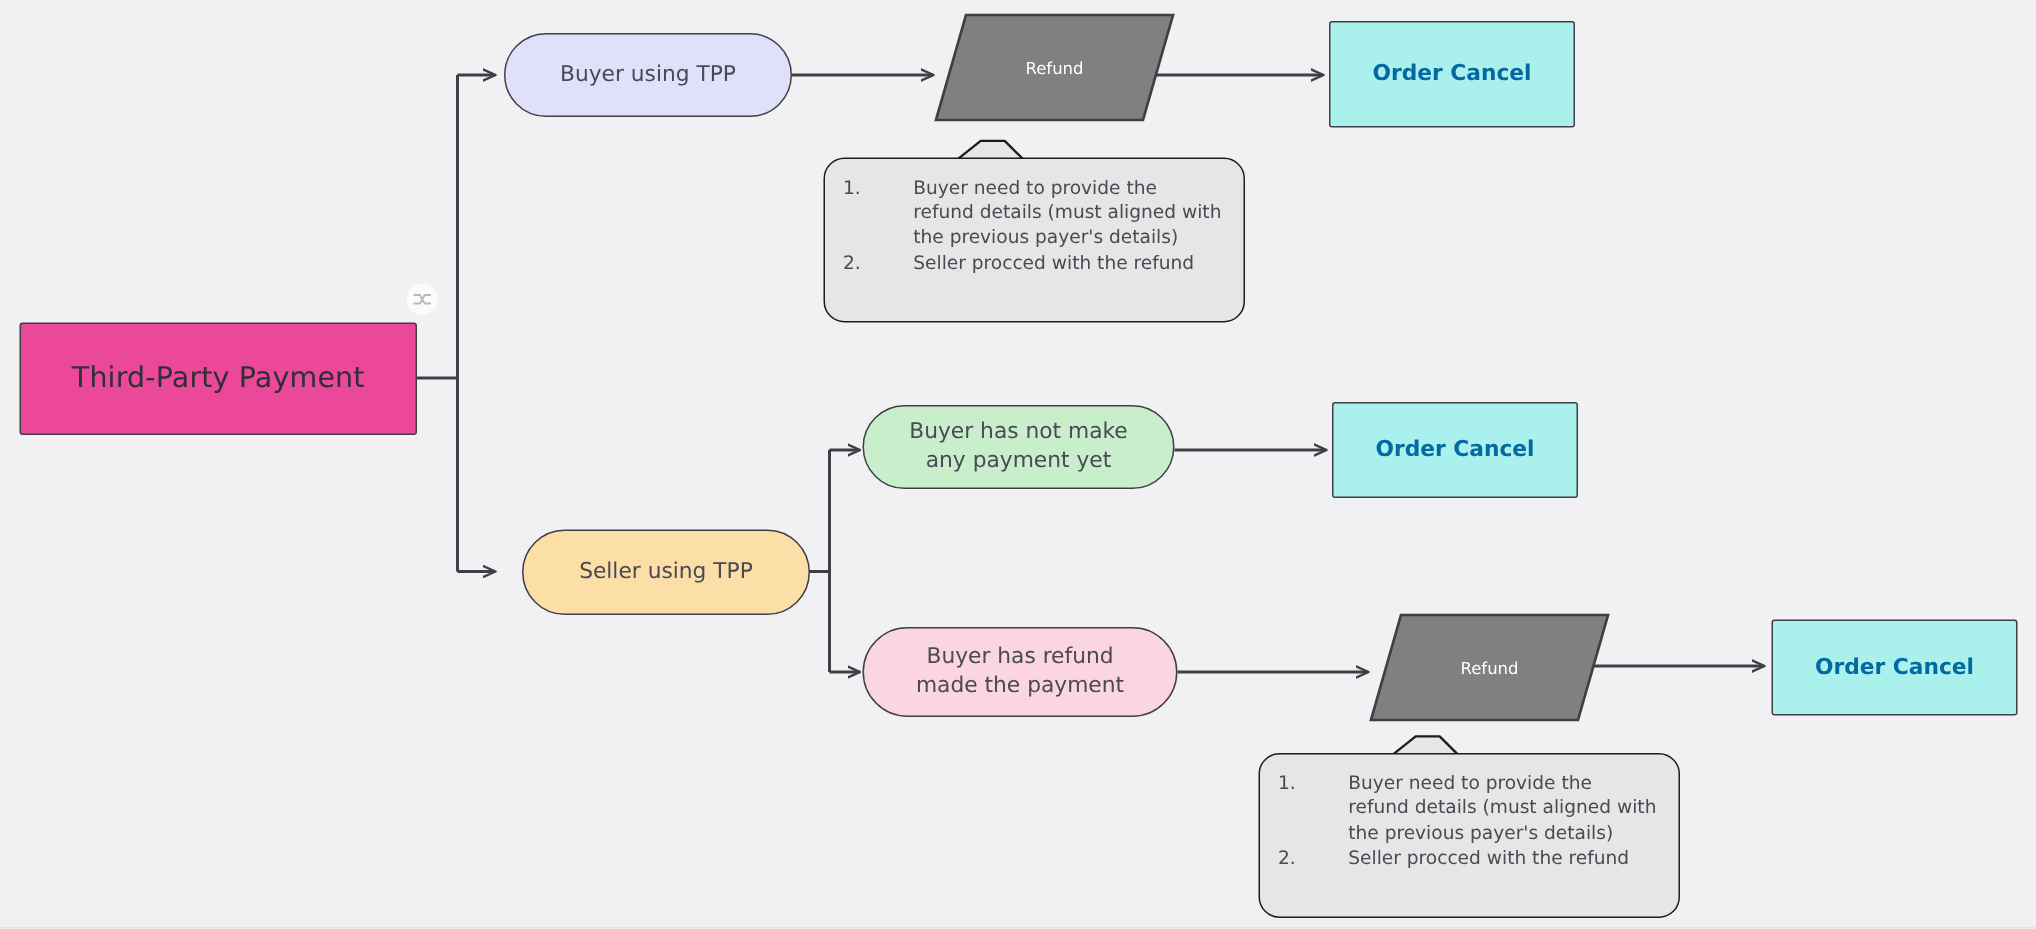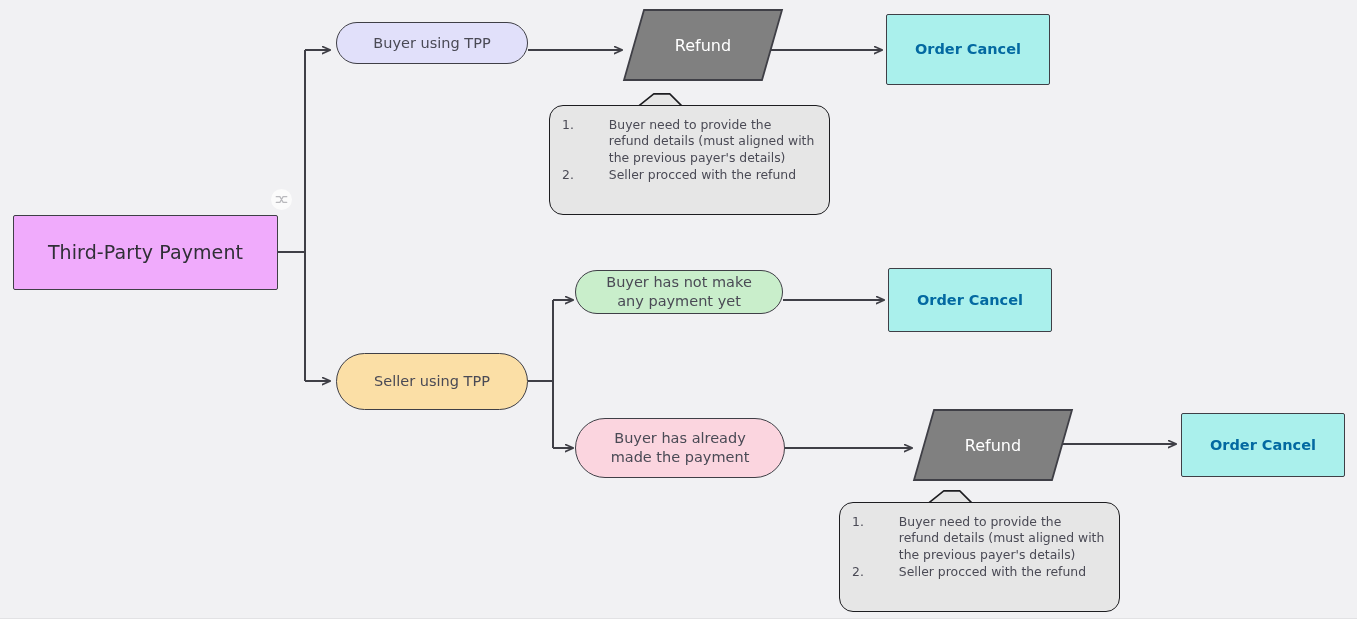--- a/index.html
+++ b/index.html
@@ -36,21 +36,21 @@
     position: absolute;
     display: flex;
     align-items: center;
     justify-content: center;
     text-align: center;
     border: 1.6px solid #3f3f46;
     color: #4a4a55;
     line-height: 1.28;
   }
   .node-root {
-    background: #f0abfc;
+    background: #ec4899;
     border-radius: 2px;
     color: #2f2f36;
     font-size: 19px;
     letter-spacing: .1px;
   }
   .node-stadium {
     border-radius: 999px;
     font-size: 14.5px;
   }
   .node-rect {
@@ -65,21 +65,21 @@
   .para-wrap svg { display: block; }
   .para-label {
     position: absolute;
     left: 0; top: 0;
     width: 100%;
     height: 100%;
     display: flex;
     align-items: center;
     justify-content: center;
     color: #ffffff;
-    font-size: 16px;
+    font-size: 11px;
     text-align: right;
   }
   .callout {
     position: absolute;
   }
   .callout-body {
     position: absolute;
     left: 0;
     top: 12px;
     width: 100%;
@@ -163,21 +163,21 @@
       <div>Third-Party Payment</div>
     </div>
   </div>
 
   <div class="badge" style="left:271px; top:189px;">
     <svg width="13" height="13" viewBox="0 0 16 16">
       <path d="M1.5 4.5 H6 M10 4.5 H14.5 M1.5 11.5 H6 M10 11.5 H14.5 M6 4.5 L10 11.5 M6 11.5 L10 4.5" stroke="#b9b9bd" stroke-width="1.5" fill="none" stroke-linecap="round"></path>
     </svg>
   </div>
 
-  <div class="node node-stadium" style="left:336px; top:22px; width:192px; height:42px; background:#e1e0fa;">
+  <div class="node node-stadium" style="left:336px; top:22px; width:192px; height:56px; background:#e1e0fa;">
     <span>Buyer using TPP</span>
   </div>
 
   <div class="para-wrap" style="left:622px; top:8px; width:162px; height:74px;">
     <svg width="162" height="74" viewBox="0 0 162 74">
       <polygon points="22,2 160,2 140,72 2,72" fill="#808080" stroke="#3f3f46" stroke-width="1.8" stroke-linejoin="miter"></polygon>
     </svg>
     <div class="para-label">
       <span>Refund</span>
     </div>
@@ -199,38 +199,38 @@
           <span class="note-text">Buyer need to provide the refund details (must aligned with the previous payer's details)</span>
         </li>
         <li class="note-item">
           <span class="note-num">2.</span>
           <span class="note-text">Seller procced with the refund</span>
         </li>
       </ul>
     </div>
   </div>
 
-  <div class="node node-stadium" style="left:336px; top:353px; width:192px; height:57px; background:#fbdfa6;">
+  <div class="node node-stadium" style="left:348px; top:353px; width:192px; height:57px; background:#fbdfa6;">
     <span>Seller using TPP</span>
   </div>
 
-  <div class="node node-stadium" style="left:575px; top:270px; width:208px; height:44px; background:#c9eecb;">
+  <div class="node node-stadium" style="left:575px; top:270px; width:208px; height:56px; background:#c9eecb;">
     <div>
       <div>Buyer has not make</div>
       <div>any payment yet</div>
     </div>
   </div>
 
   <div class="node node-rect" style="left:888px; top:268px; width:164px; height:64px; background:#aaf0ec;">
     <span>Order Cancel</span>
   </div>
 
   <div class="node node-stadium" style="left:575px; top:418px; width:210px; height:60px; background:#fbd5df;">
     <div>
-      <div>Buyer has already</div>
+      <div>Buyer has refund</div>
       <div>made the payment</div>
     </div>
   </div>
 
   <div class="para-wrap" style="left:912px; top:408px; width:162px; height:74px;">
     <svg width="162" height="74" viewBox="0 0 162 74">
       <polygon points="22,2 160,2 140,72 2,72" fill="#808080" stroke="#3f3f46" stroke-width="1.8" stroke-linejoin="miter"></polygon>
     </svg>
     <div class="para-label">
       <span>Refund</span>

